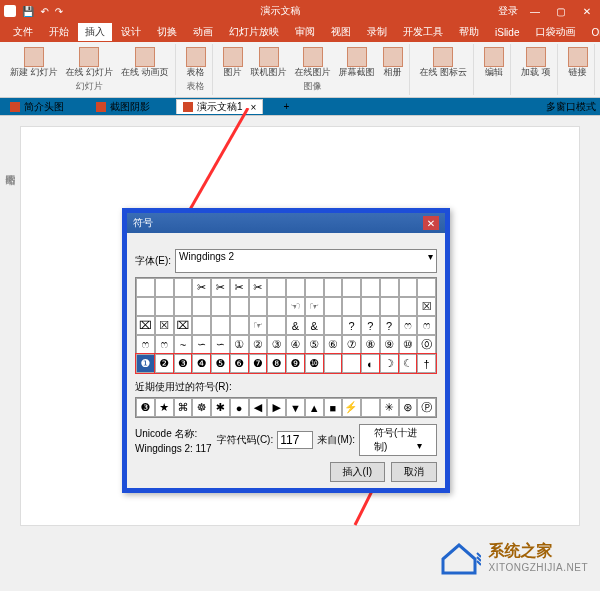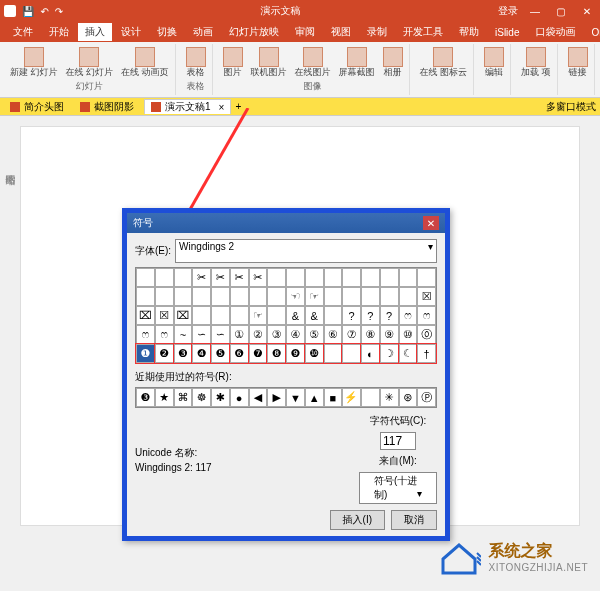--- a/index.html
+++ b/index.html
@@ -16,48 +16,48 @@
 .ribbon-tab.active { background: #fff; color: #333; }
 
 .ribbon-area { background: #f3f3f3; height: 56px; border-bottom: 1px solid #ccc; display: flex; padding: 2px 4px; gap: 4px; }
 .ribbon-group { display: flex; flex-direction: column; align-items: center; justify-content: space-between; padding: 2px 4px; border-right: 1px solid #ddd; }
 .ribbon-group-items { display: flex; gap: 4px; align-items: flex-start; }
 .ribbon-btn { display: flex; flex-direction: column; align-items: center; gap: 1px; padding: 1px 2px; cursor: pointer; }
 .ribbon-btn-icon { width: 20px; height: 20px; background: #e8c8b8; border: 1px solid #d08868; }
 .ribbon-btn-label { font-size: 9px; color: #444; text-align: center; line-height: 1; white-space: nowrap; }
 .ribbon-group-label { font-size: 9px; color: #666; }
 
-.doc-tabs { background: #fde047; height: 18px; display: flex; align-items: center; padding: 0 4px; font-size: 10px; gap: 4px; border-bottom: 1px solid #ccc; }
+.doc-tabs { background: #0369a1; height: 18px; display: flex; align-items: center; padding: 0 4px; font-size: 10px; gap: 20px; border-bottom: 1px solid #ccc; }
 .doc-tab { display: flex; align-items: center; gap: 4px; padding: 0 6px; cursor: pointer; }
 .doc-tab.active { background: #fff; border: 1px solid #ccc; border-bottom: none; }
 .doc-tab-icon { width: 10px; height: 10px; background: #d04727; }
 .doc-tabs-right { margin-left: auto; display: flex; gap: 6px; align-items: center; }
 
 .slide-area { background: #fff; position: relative; height: 400px; margin: 10px 20px; border: 1px solid #ddd; }
 .side-label { position: absolute; left: -18px; top: 40px; writing-mode: vertical-rl; font-size: 10px; color: #888; }
 
 .arrow-red { position: absolute; stroke: #ff3030; stroke-width: 3; fill: none; }
 
 .dialog { position: absolute; left: 122px; top: 208px; width: 328px; background: #efefef; border: 5px solid #1d4ed8; box-shadow: 2px 2px 6px rgba(0,0,0,0.3); font-size: 10px; }
 .dialog-title { background: linear-gradient(#3a6db5, #2a5da5); color: #fff; padding: 3px 6px; display: flex; justify-content: space-between; align-items: center; }
 .dialog-close { background: #c44; color: #fff; width: 16px; height: 14px; display: flex; align-items: center; justify-content: center; cursor: pointer; }
 .dialog-body { padding: 6px 8px; }
-.font-row { display: flex; align-items: center; gap: 4px; margin-bottom: 4px; }
+.font-row { display: flex; align-items: center; gap: 4px; margin-bottom: 4px; margin-top: 10px; }
 .font-select { flex: 1; border: 1px solid #888; background: #fff; padding: 1px 3px; height: 24px; font-size: 10px; }
 
 .symbol-grid { display: grid; grid-template-columns: repeat(16, 1fr); gap: 0; border: 1px solid #888; background: #fff; }
 .symbol-cell { border: 0.5px solid #aaa; height: 19px; display: flex; align-items: center; justify-content: center; font-size: 11px; cursor: pointer; background: #fff; }
 .symbol-cell.sel { background: #2a5da5; color: #fff; }
 
 .recent-label { margin: 6px 0 3px; font-size: 10px; }
 .recent-grid { display: grid; grid-template-columns: repeat(16, 1fr); border: 1px solid #888; background: #fff; }
 
 .dialog-footer { display: flex; justify-content: space-between; align-items: center; margin-top: 6px; font-size: 10px; }
 .footer-left { display: flex; flex-direction: column; gap: 2px; justify-content: space-between; }
-.footer-right { display: flex; align-items: center; gap: 4px; flex-direction: column; }
+.footer-right { display: flex; align-items: center; gap: 4px; }
 .code-input { width: 36px; border: 1px solid #888; background: #fff; padding: 1px 2px; font-size: 12px; }
 .from-select { width: 78px; border: 1px solid #888; background: #fff; padding: 1px 14px; font-size: 10px; }
 .dlg-btn { border: 1px solid #888; background: #ddd; padding: 2px 12px; cursor: pointer; font-size: 10px; }
 .dlg-buttons { display: flex; gap: 6px; justify-content: flex-end; margin-top: 6px; }
 
 .watermark { position: absolute; right: 12px; bottom: 12px; display: flex; align-items: center; gap: 8px; }
 .wm-icon { width: 44px; height: 44px; }
 .wm-text { display: flex; flex-direction: column; }
 .wm-cn { font-size: 16px; font-weight: bold; color: #a16207; }
 .wm-en { font-size: 10px; color: #888; letter-spacing: 0.5px; }

